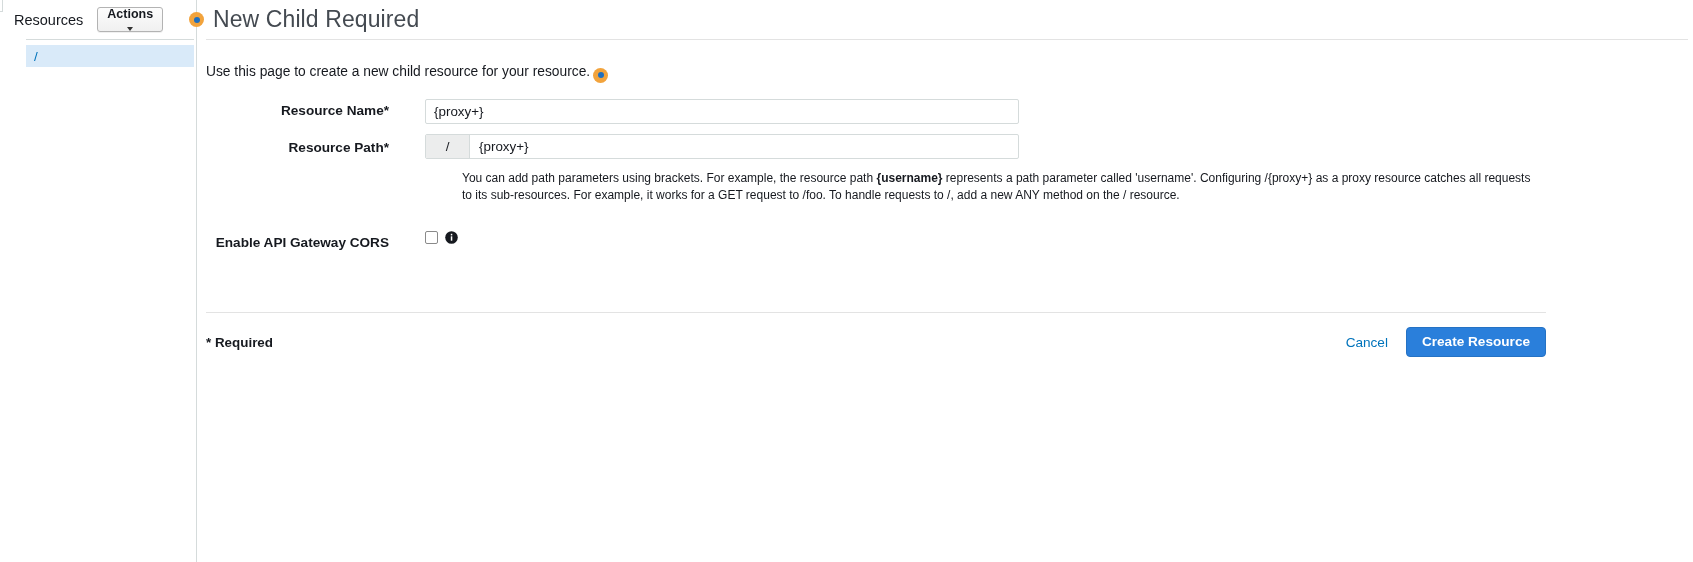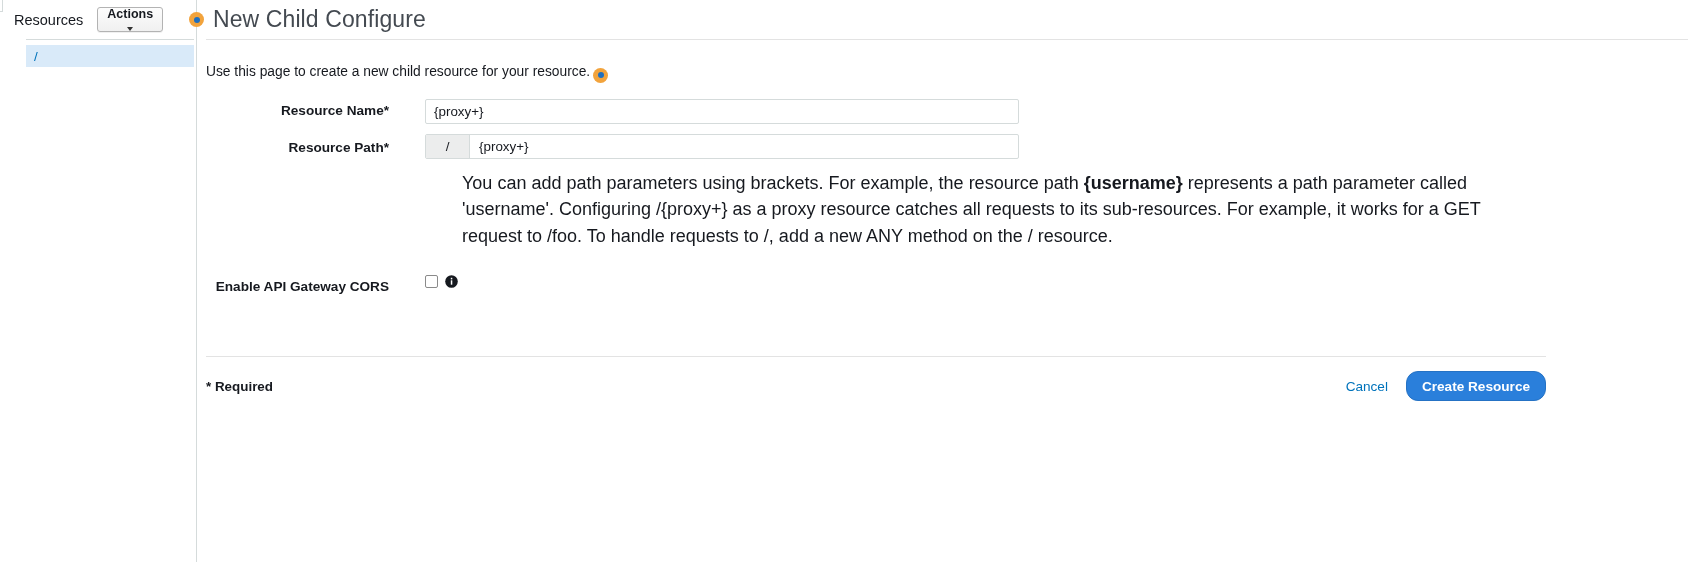--- a/index.html
+++ b/index.html
@@ -234,21 +234,21 @@
     outline: none;
     padding: 0 9px;
     font-size: 13.4px;
     color: #16191f;
     font-family: "Liberation Sans", sans-serif;
     background: transparent;
   }
 
   .help-text {
     margin: 11px 0 0 265px;
-    font-size: 18px;
+    font-size: 12px;
     color: #16191f;
     line-height: 1.48;
     max-width: 1070px;
   }
   .help-text b { font-weight: bold; }
 
   .cors-row { margin-top: 26px; }
 
   .footer-rule {
     height: 1px;
@@ -280,21 +280,21 @@
     cursor: pointer;
   }
   .primary-btn {
     background: #2a7fdb;
     border: 1px solid #2572c4;
     color: #fff;
     font-size: 13.6px;
     font-weight: bold;
     height: 30px;
     padding: 0 15px;
-    border-radius: 12px;
+    border-radius: 4px;
     cursor: pointer;
     font-family: "Liberation Sans", sans-serif;
     line-height: 1;
   }
 </style>
 </head>
 <body>
 
 <div id="app">
 
@@ -315,21 +315,21 @@
       <span class="tree-item-label">/</span>
     </div>
   </div>
 
   <div id="right-panel">
 
     <div class="page-head">
       <span class="marker-dot">
           <i></i>
         </span>
-      <span class="page-title">New Child Configure</span>
+      <span class="page-title">New Child Required</span>
     </div>
     <div class="head-rule"></div>
 
     <div class="intro">
       <span>Use this page to create a new child resource for your resource.</span><span class="marker-dot inline">
           <i></i>
         </span>
     </div>
 
     <div class="form">

